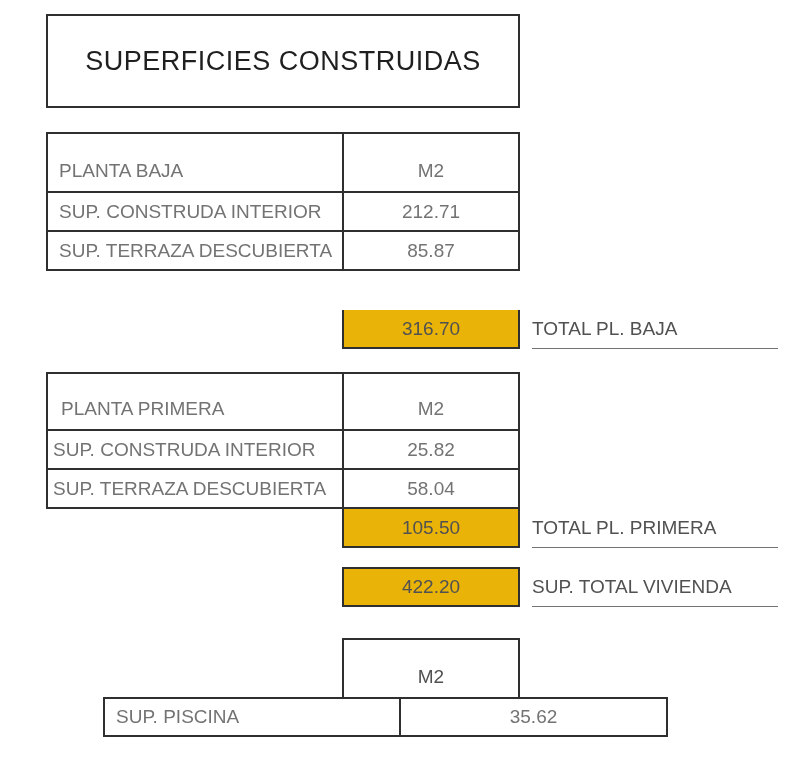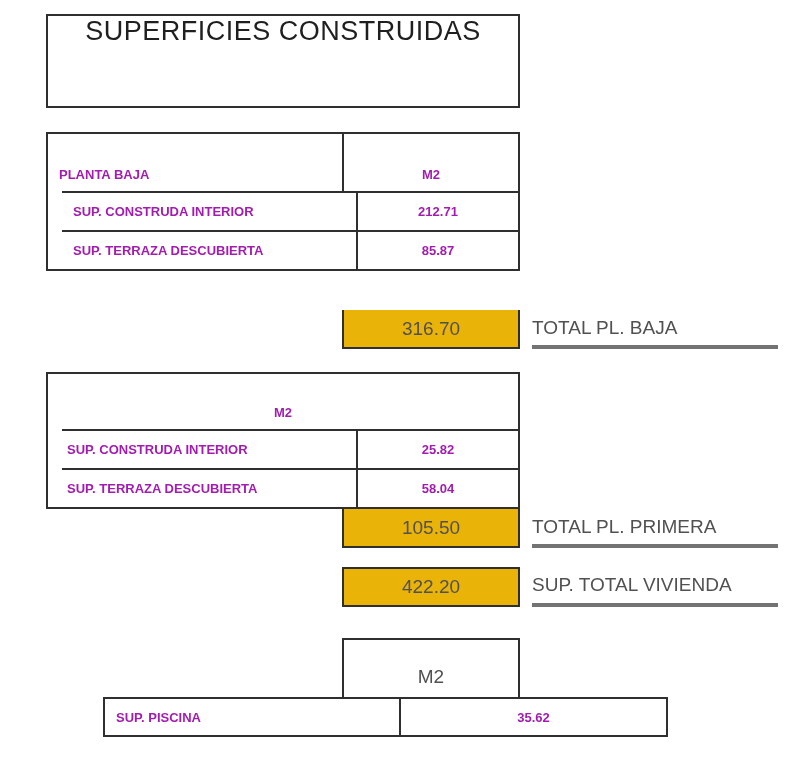--- a/index.html
+++ b/index.html
@@ -13,21 +13,21 @@
     overflow: hidden;
   }
 
   
   .title-box {
     position: absolute;
     left: 46px; top: 14px;
     width: 474px; height: 94px;
     border: 2px solid #2f2f2f;
     box-sizing: border-box;
-    display: flex; align-items: flex-start; justify-content: center;
+    display: flex; align-items: center; justify-content: center;
   }
   .title-box span {
     font-size: 27px;
     color: #1f1f1f;
     letter-spacing: 0.5px;
     white-space: nowrap;
   }
 
   
   .tbl {
@@ -35,22 +35,22 @@
     left: 46px;
     width: 474px;
     border: 2px solid #2f2f2f;
     box-sizing: border-box;
     background: #ffffff;
   }
   .row { display: flex; }
   .row + .row { border-top: 2px solid #2f2f2f; }
   .row.header { height: 57px; }
   .tbl.second .row.header { height: 55px; }
-  .row.data { height: 37px; margin-left: 14px; }
-  .cell { display: flex; box-sizing: border-box; font-size: 13px; color: #a21caf; font-weight: bold; }
+  .row.data { height: 37px; }
+  .cell { display: flex; box-sizing: border-box; font-size: 19px; color: #737373; }
   .cell.label {
     width: 296px;
     border-right: 2px solid #2f2f2f;
     align-items: center;
     padding-left: 11px;
   }
   .cell.label.pad-sm { padding-left: 5px; }
   .cell.label.pad-md { padding-left: 13px; }
   .cell.value { flex: 1; align-items: center; justify-content: center; }
   .row.header .cell { align-items: flex-end; padding-bottom: 9px; }
@@ -71,21 +71,21 @@
     display: flex; align-items: center; justify-content: center;
     font-size: 19px; color: #515151;
     background: #eab308;
   }
   .band.standalone .value-box { border-top: 2px solid #2f2f2f; height: 40px; }
   .band .band-label {
     margin-left: 12px;
     width: 246px;
     display: flex; align-items: center;
     font-size: 19px; color: #515151;
-    border-bottom: 4px solid #737373;
+    border-bottom: 1px solid #737373;
     white-space: nowrap;
   }
 
   
   .pool-header-box {
     position: absolute;
     left: 342px; top: 638px;
     width: 178px; height: 59px;
     box-sizing: border-box;
     border: 2px solid #2f2f2f;
@@ -128,20 +128,21 @@
     </div>
   </div>
 
   <div class="band" style="top:310px;">
     <div class="value-box">316.70</div>
     <div class="band-label">TOTAL PL. BAJA</div>
   </div>
 
   <div class="tbl second" style="top:372px;">
     <div class="row header">
+      <div class="cell label pad-md">PLANTA PRIMERA</div>
       <div class="cell value">M2</div>
     </div>
     <div class="row data">
       <div class="cell label pad-sm">SUP. CONSTRUDA INTERIOR</div>
       <div class="cell value">25.82</div>
     </div>
     <div class="row data">
       <div class="cell label pad-sm">SUP. TERRAZA DESCUBIERTA</div>
       <div class="cell value">58.04</div>
     </div>

